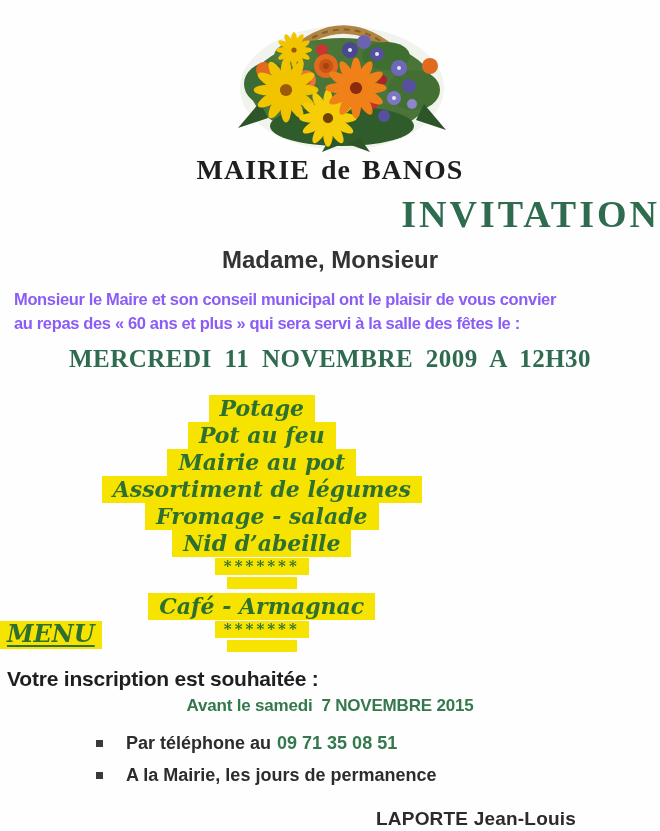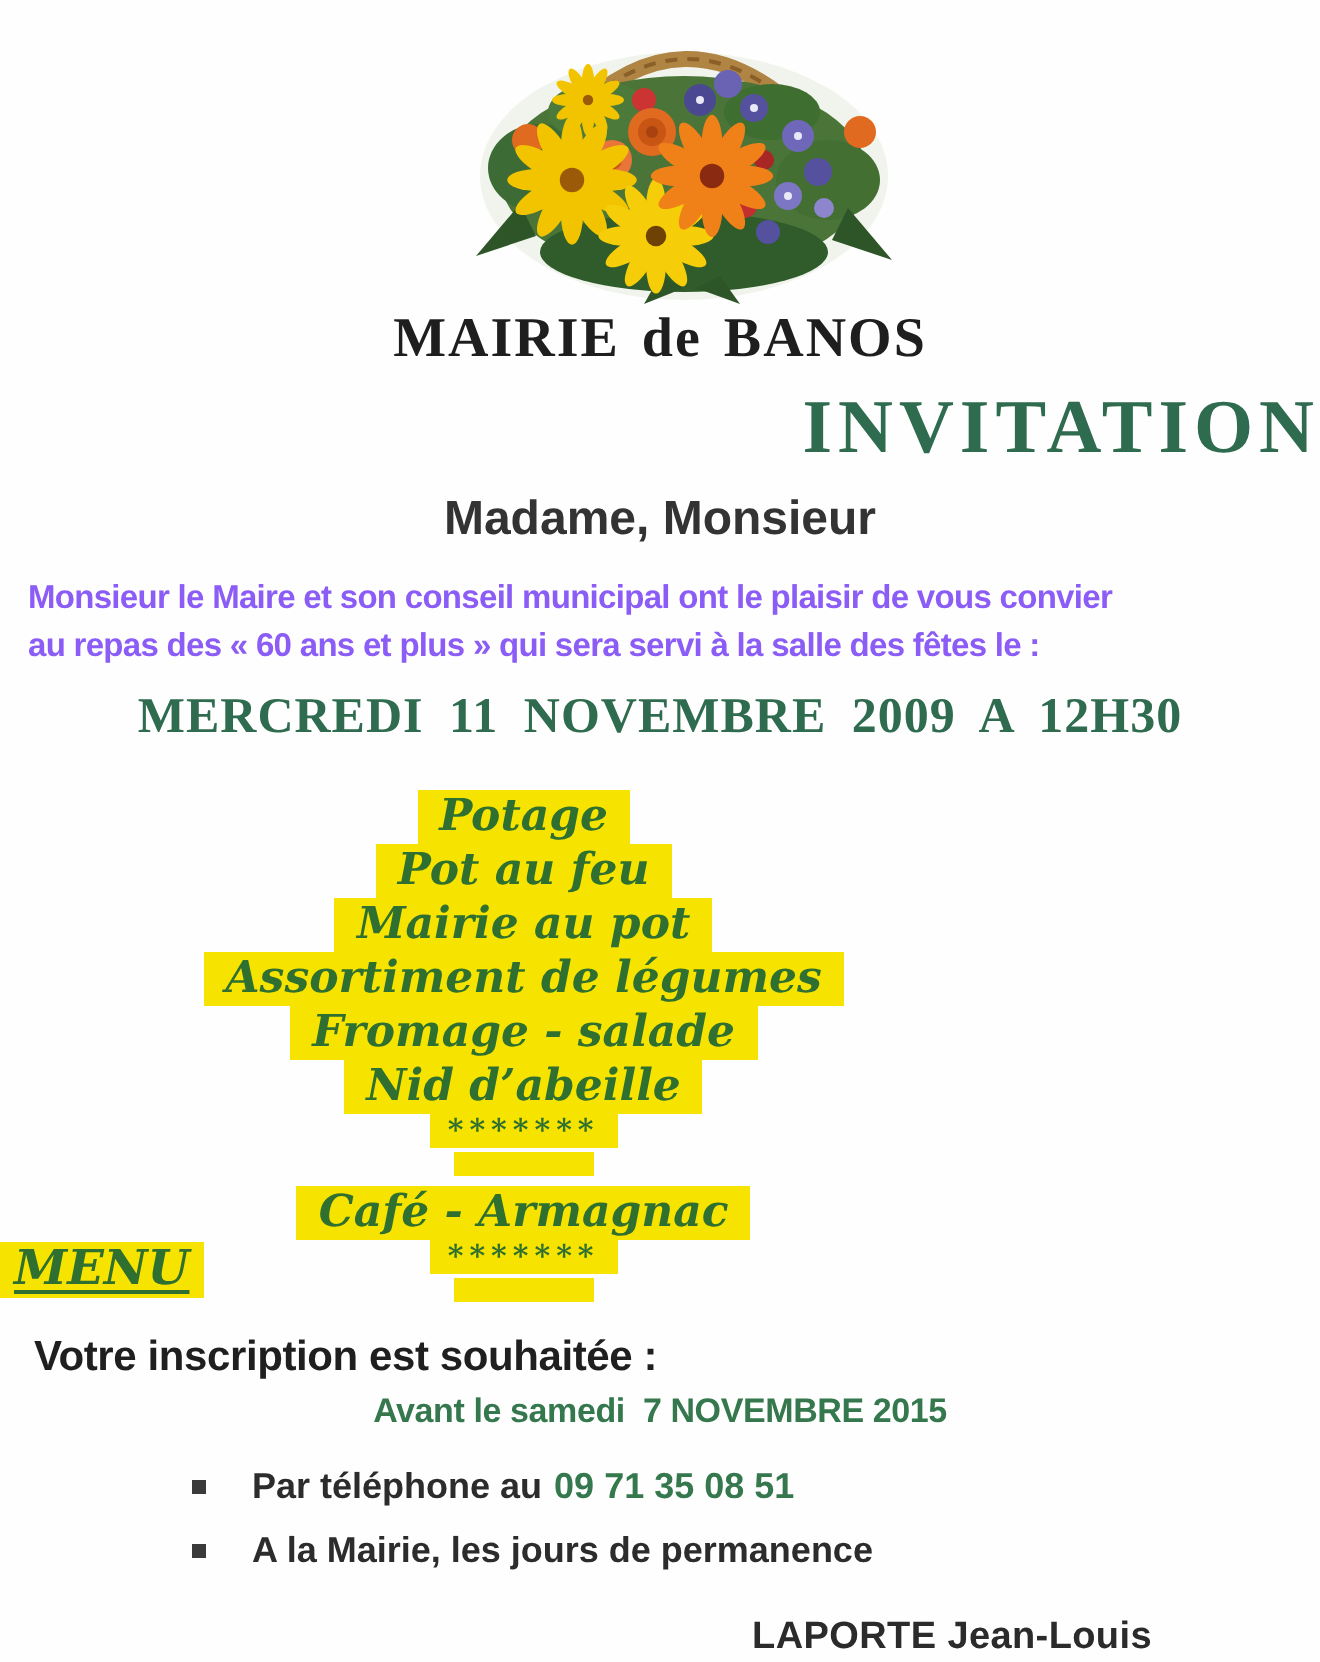--- a/index.html
+++ b/index.html
@@ -57,21 +57,21 @@
   }
   .menu-item span.stars{
     font-style:normal;font-size:15px;line-height:17px;letter-spacing:3px;padding:0 9px;
   }
   .menu-item span.blank{
     width:70px;height:12px;padding:0;
   }
 
   .registration{margin-top:11px;}
   .insc-heading{
-    padding-left:17px;font-size:21px;font-weight:bold;color:#1f1f1f;letter-spacing:-0.2px;
+    padding-left:7px;font-size:21px;font-weight:bold;color:#1f1f1f;letter-spacing:-0.2px;
   }
   .deadline{
     text-align:center;margin-top:5px;white-space:pre;
     font-size:17px;font-weight:bold;color:var(--accent-green);letter-spacing:-0.2px;
   }
   .bullets{list-style:none;margin:17px 0 0 96px;padding:0;}
   .bullets li{display:flex;align-items:center;margin-bottom:11px;font-size:18px;font-weight:bold;color:#2c2c2c;}
   .sq{width:7px;height:7px;background:#3a3a3a;margin-right:23px;flex:none;}
   .accent{color:var(--accent-green);}
   .accent:not(:empty){padding-left:6px;}

